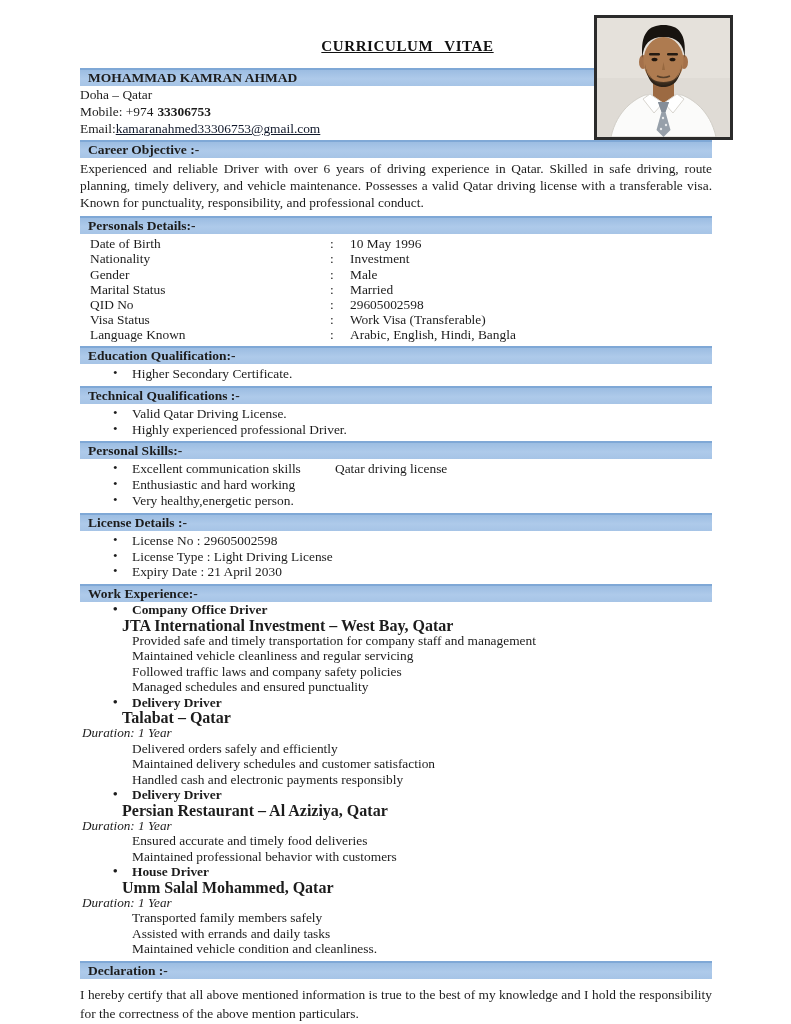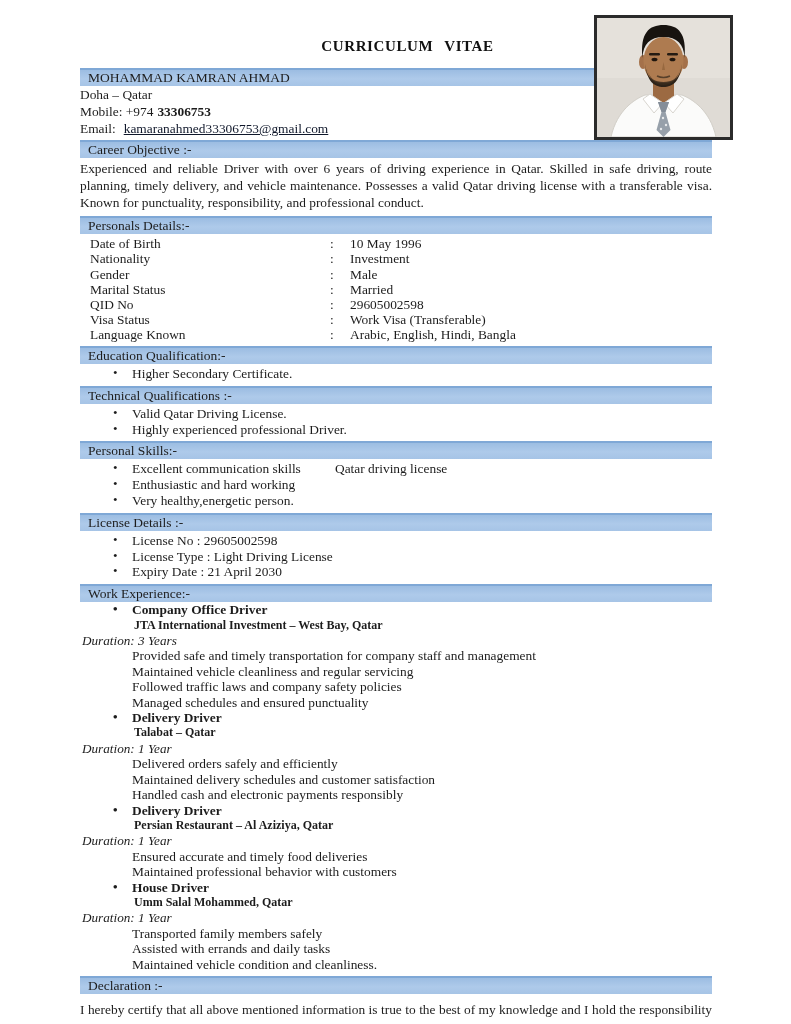--- a/index.html
+++ b/index.html
@@ -13,37 +13,38 @@
   }
   .content { margin:0 79px 0 80px; }
 
   .title {
     padding-top:38px;
     text-align:center;
     padding-left:24px;
     font-size:15px; font-weight:bold;
     letter-spacing:0.6px; word-spacing:7px;
     color:#111;
+    text-decoration:underline;
   }
 
   .bar {
     background:linear-gradient(180deg,#9cbde2 0%, #aecaea 55%, #a6c4e6 100%);
     border-top:2px solid #7fa8d6;
-    font-weight:normal;
+    font-weight:bold;
     font-size:13.5px;
     line-height:15px;
     padding:0 12px 1px 8px;
     margin-top:4px;
   }
   .name-bar { width:505px; margin-top:13px; font-size:13.5px; }
 
   .contact-line { font-size:13.4px; line-height:15.8px; margin-top:1px; }
   .contact-line b { margin-left:4px; }
   .email { color:#0f172a; text-decoration:underline; cursor:pointer; }
-  .lbl-gap { margin-right:8px; }
+  .lbl-gap { margin-right:0; }
 
   .para {
     font-size:13.4px; line-height:17px; text-align:justify;
     margin-top:2px;
   }
 
   .detail-row { display:flex; font-size:13.4px; line-height:15.1px; }
   .detail-row .lbl { padding-left:10px; width:240px; }
   .detail-row .sep { width:20px; }
   .detail-row .val { }
@@ -55,21 +56,21 @@
     padding-left:52px;
     font-size:13.4px; line-height:15.8px;
   }
   .li .dot {
     position:absolute; left:33px; top:-1px;
     font-size:13px;
   }
   .two-col .text { display:inline-block; width:203px; }
 
   .job-title { font-weight:bold; line-height:15.4px; }
-  .job-company { margin-left:54px; font-weight:bold; font-size:12px; line-height:15.4px; }
+  .job-company { margin-left:42px; font-weight:bold; font-size:16px; line-height:15.4px; }
   .job-company.plain { font-weight:bold; }
   .job-duration { font-style:italic; font-size:13.2px; line-height:15.4px; margin-left:2px; }
   .task { margin-left:52px; font-size:13.4px; line-height:15.4px; }
 
   .decl-para {
     font-size:13.4px; line-height:19px; text-align:justify;
     margin-top:6px;
   }
 
   .photo-frame {
@@ -200,21 +201,20 @@
       <div class="li"><span class="dot">•</span><span>License No : 29605002598</span></div>
       <div class="li"><span class="dot">•</span><span>License Type : Light Driving License</span></div>
       <div class="li"><span class="dot">•</span><span>Expiry Date : 21 April 2030</span></div>
     </div>
 
     <div class="bar">Work Experience:-</div>
 
     <div class="job">
       <div class="li job-title"><span class="dot">•</span><span>Company Office Driver</span></div>
       <div class="job-company">JTA International Investment – West Bay, Qatar</div>
-      <div class="job-duration">Duration: 3 Years</div>
       <div class="task">Provided safe and timely transportation for company staff and management</div>
       <div class="task">Maintained vehicle cleanliness and regular servicing</div>
       <div class="task">Followed traffic laws and company safety policies</div>
       <div class="task">Managed schedules and ensured punctuality</div>
     </div>
 
     <div class="job">
       <div class="li job-title"><span class="dot">•</span><span>Delivery Driver</span></div>
       <div class="job-company">Talabat – Qatar</div>
       <div class="job-duration">Duration: 1 Year</div>

